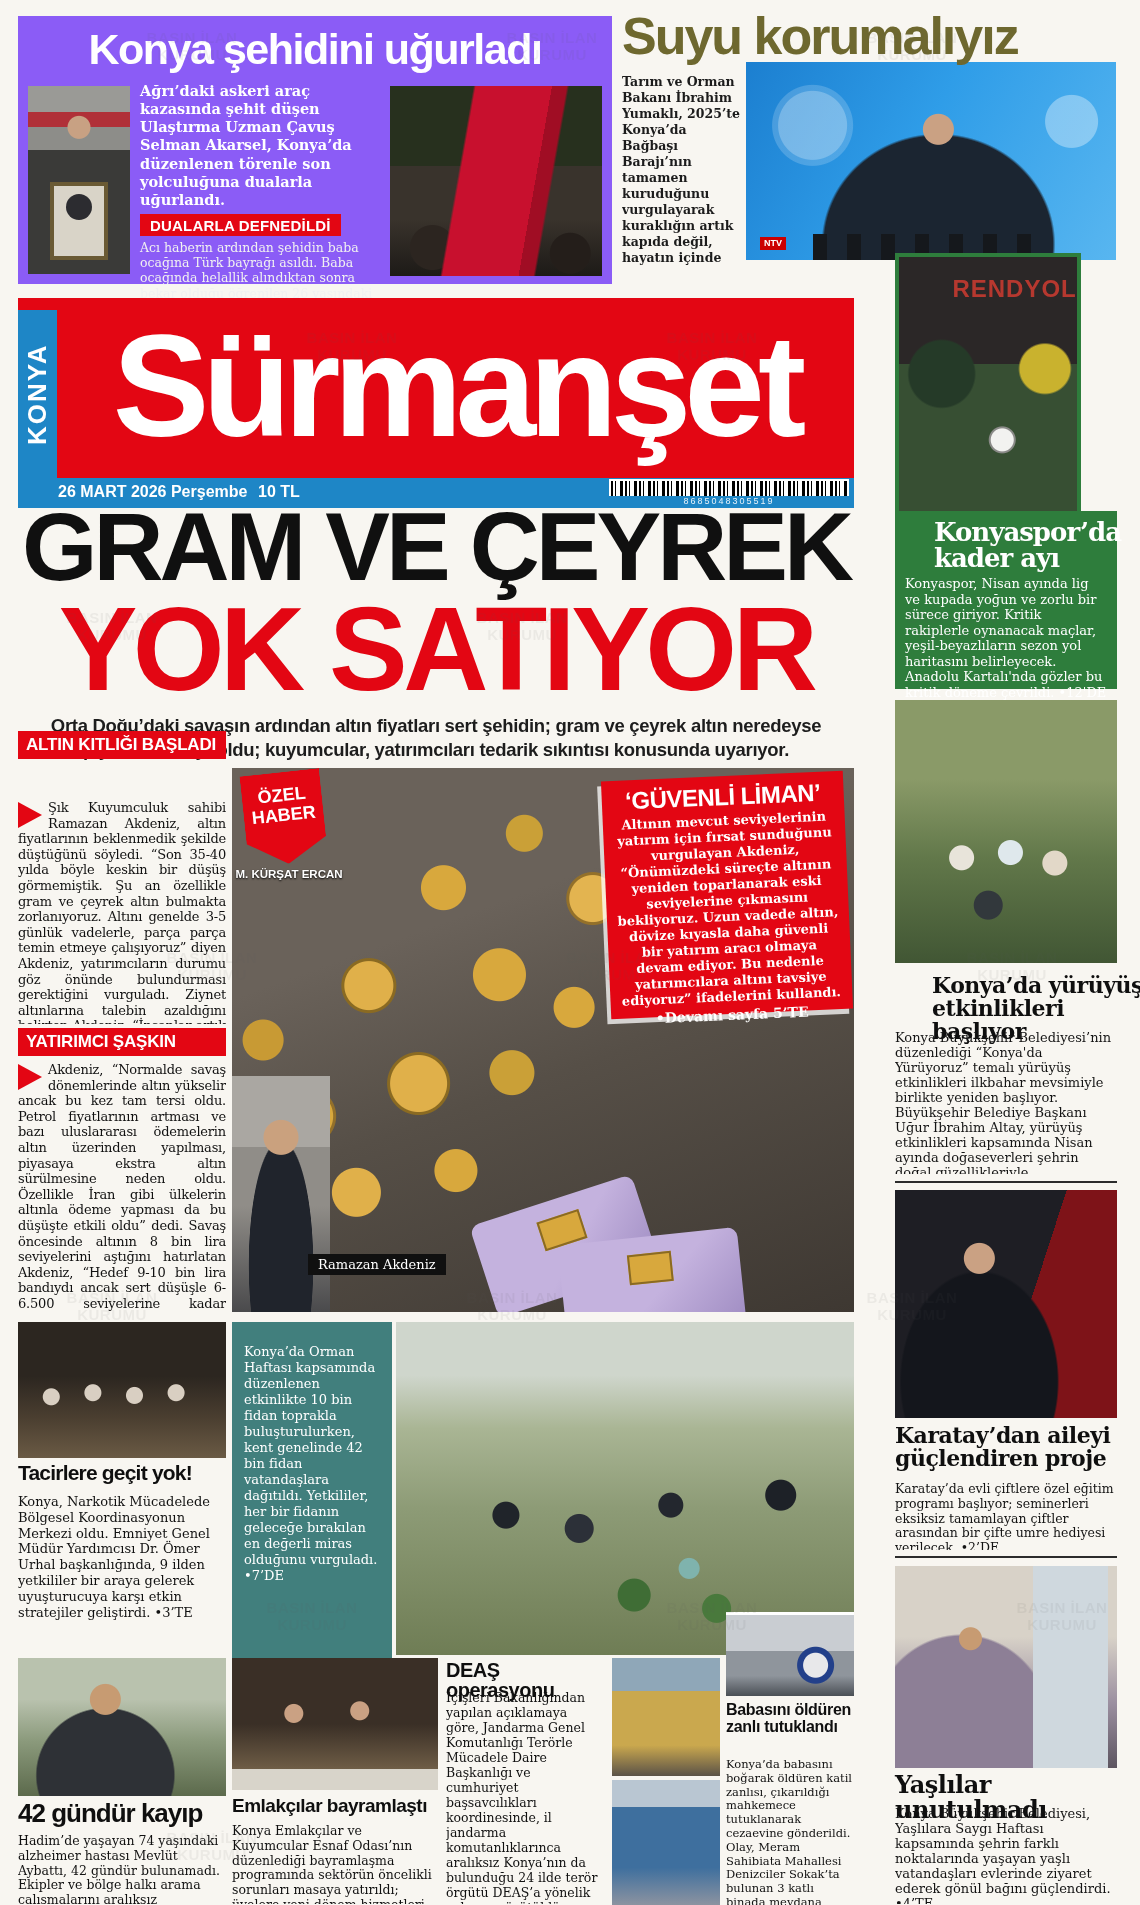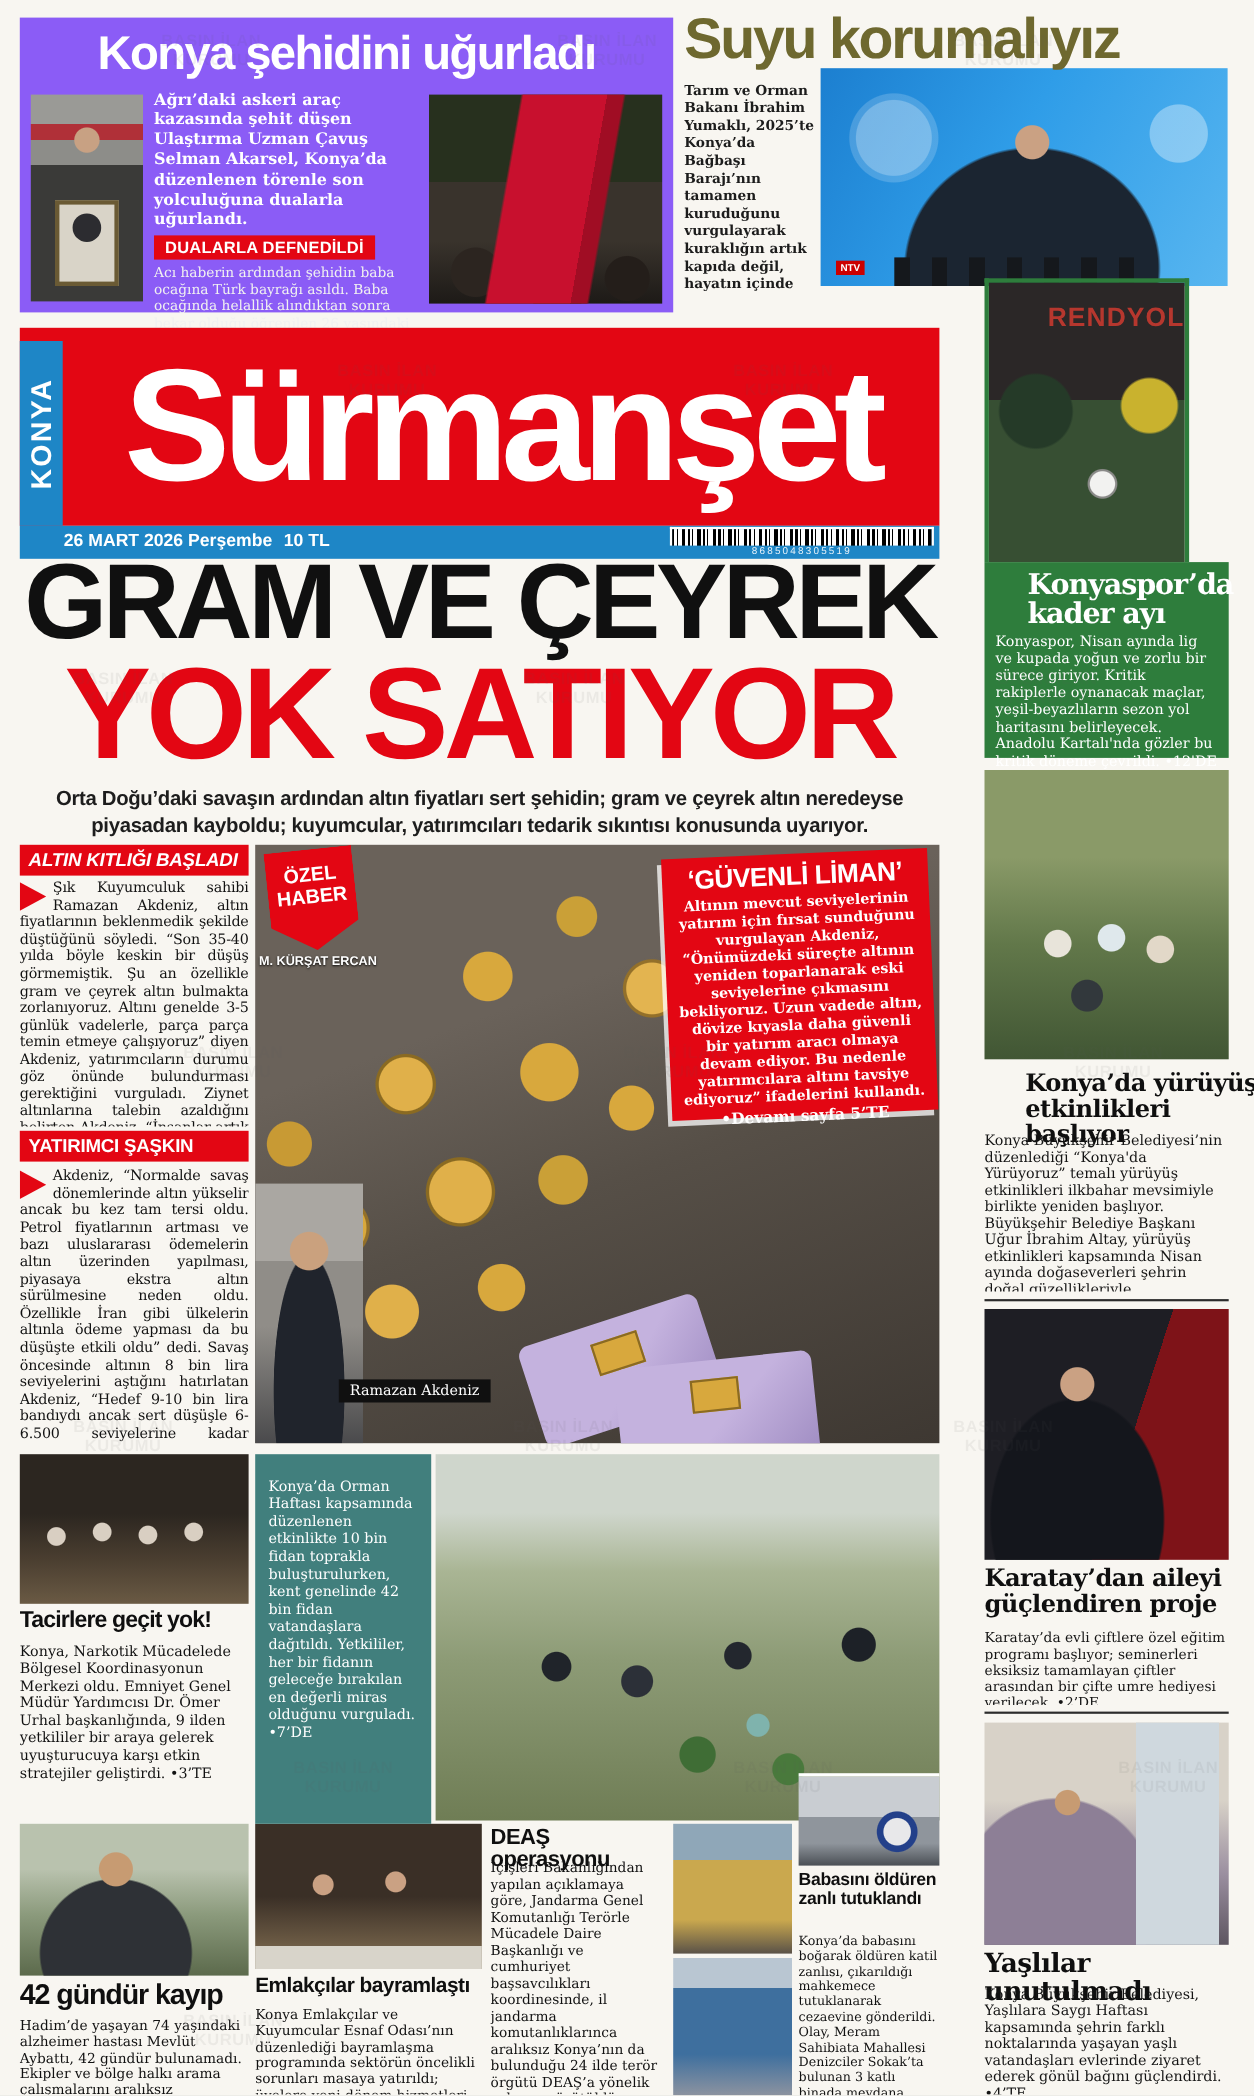--- a/index.html
+++ b/index.html
@@ -78,21 +78,21 @@
   .lead1{position:absolute;left:18px;top:502px;width:836px;text-align:center;color:#101010;
          font:700 97px/0.92 var(--sans);letter-spacing:-4px;z-index:2;}
   .lead2{position:absolute;left:18px;top:590px;width:836px;text-align:center;color:var(--red);
          font:700 118px/1 var(--sans);letter-spacing:-4.5px;z-index:2;}
   .deck{position:absolute;left:18px;top:714px;width:836px;text-align:center;color:#1d1d1d;
         font:700 18.5px/1.3 var(--sans);letter-spacing:-0.3px;z-index:2;}
 
   
   .secbar{position:absolute;left:18px;width:208px;height:28px;background:var(--red);color:#fff;
           font:700 17px/28px var(--sans);padding-left:8px;letter-spacing:-0.2px;z-index:2;}
-  .bar1{top:768px;font-style:italic;} .bar2{top:1028px;}
+  .bar1{top:731px;} .bar2{top:1028px;}
   .colbody{position:absolute;left:18px;width:208px;overflow:hidden;z-index:2;
            font:400 13px/15.6px var(--serif);color:#111;text-align:justify;letter-spacing:-0.2px;}
   .body1{top:800px;height:224px;} .body2{top:1062px;height:250px;}
   .arrow{float:left;width:0;height:0;margin:2px 6px 0 0;
          border-top:13px solid transparent;border-bottom:13px solid transparent;
          border-left:24px solid var(--red);}
 
   
   .ph-gold{left:232px;top:768px;width:622px;height:544px;background-color:#564f47;z-index:1;
     background:

